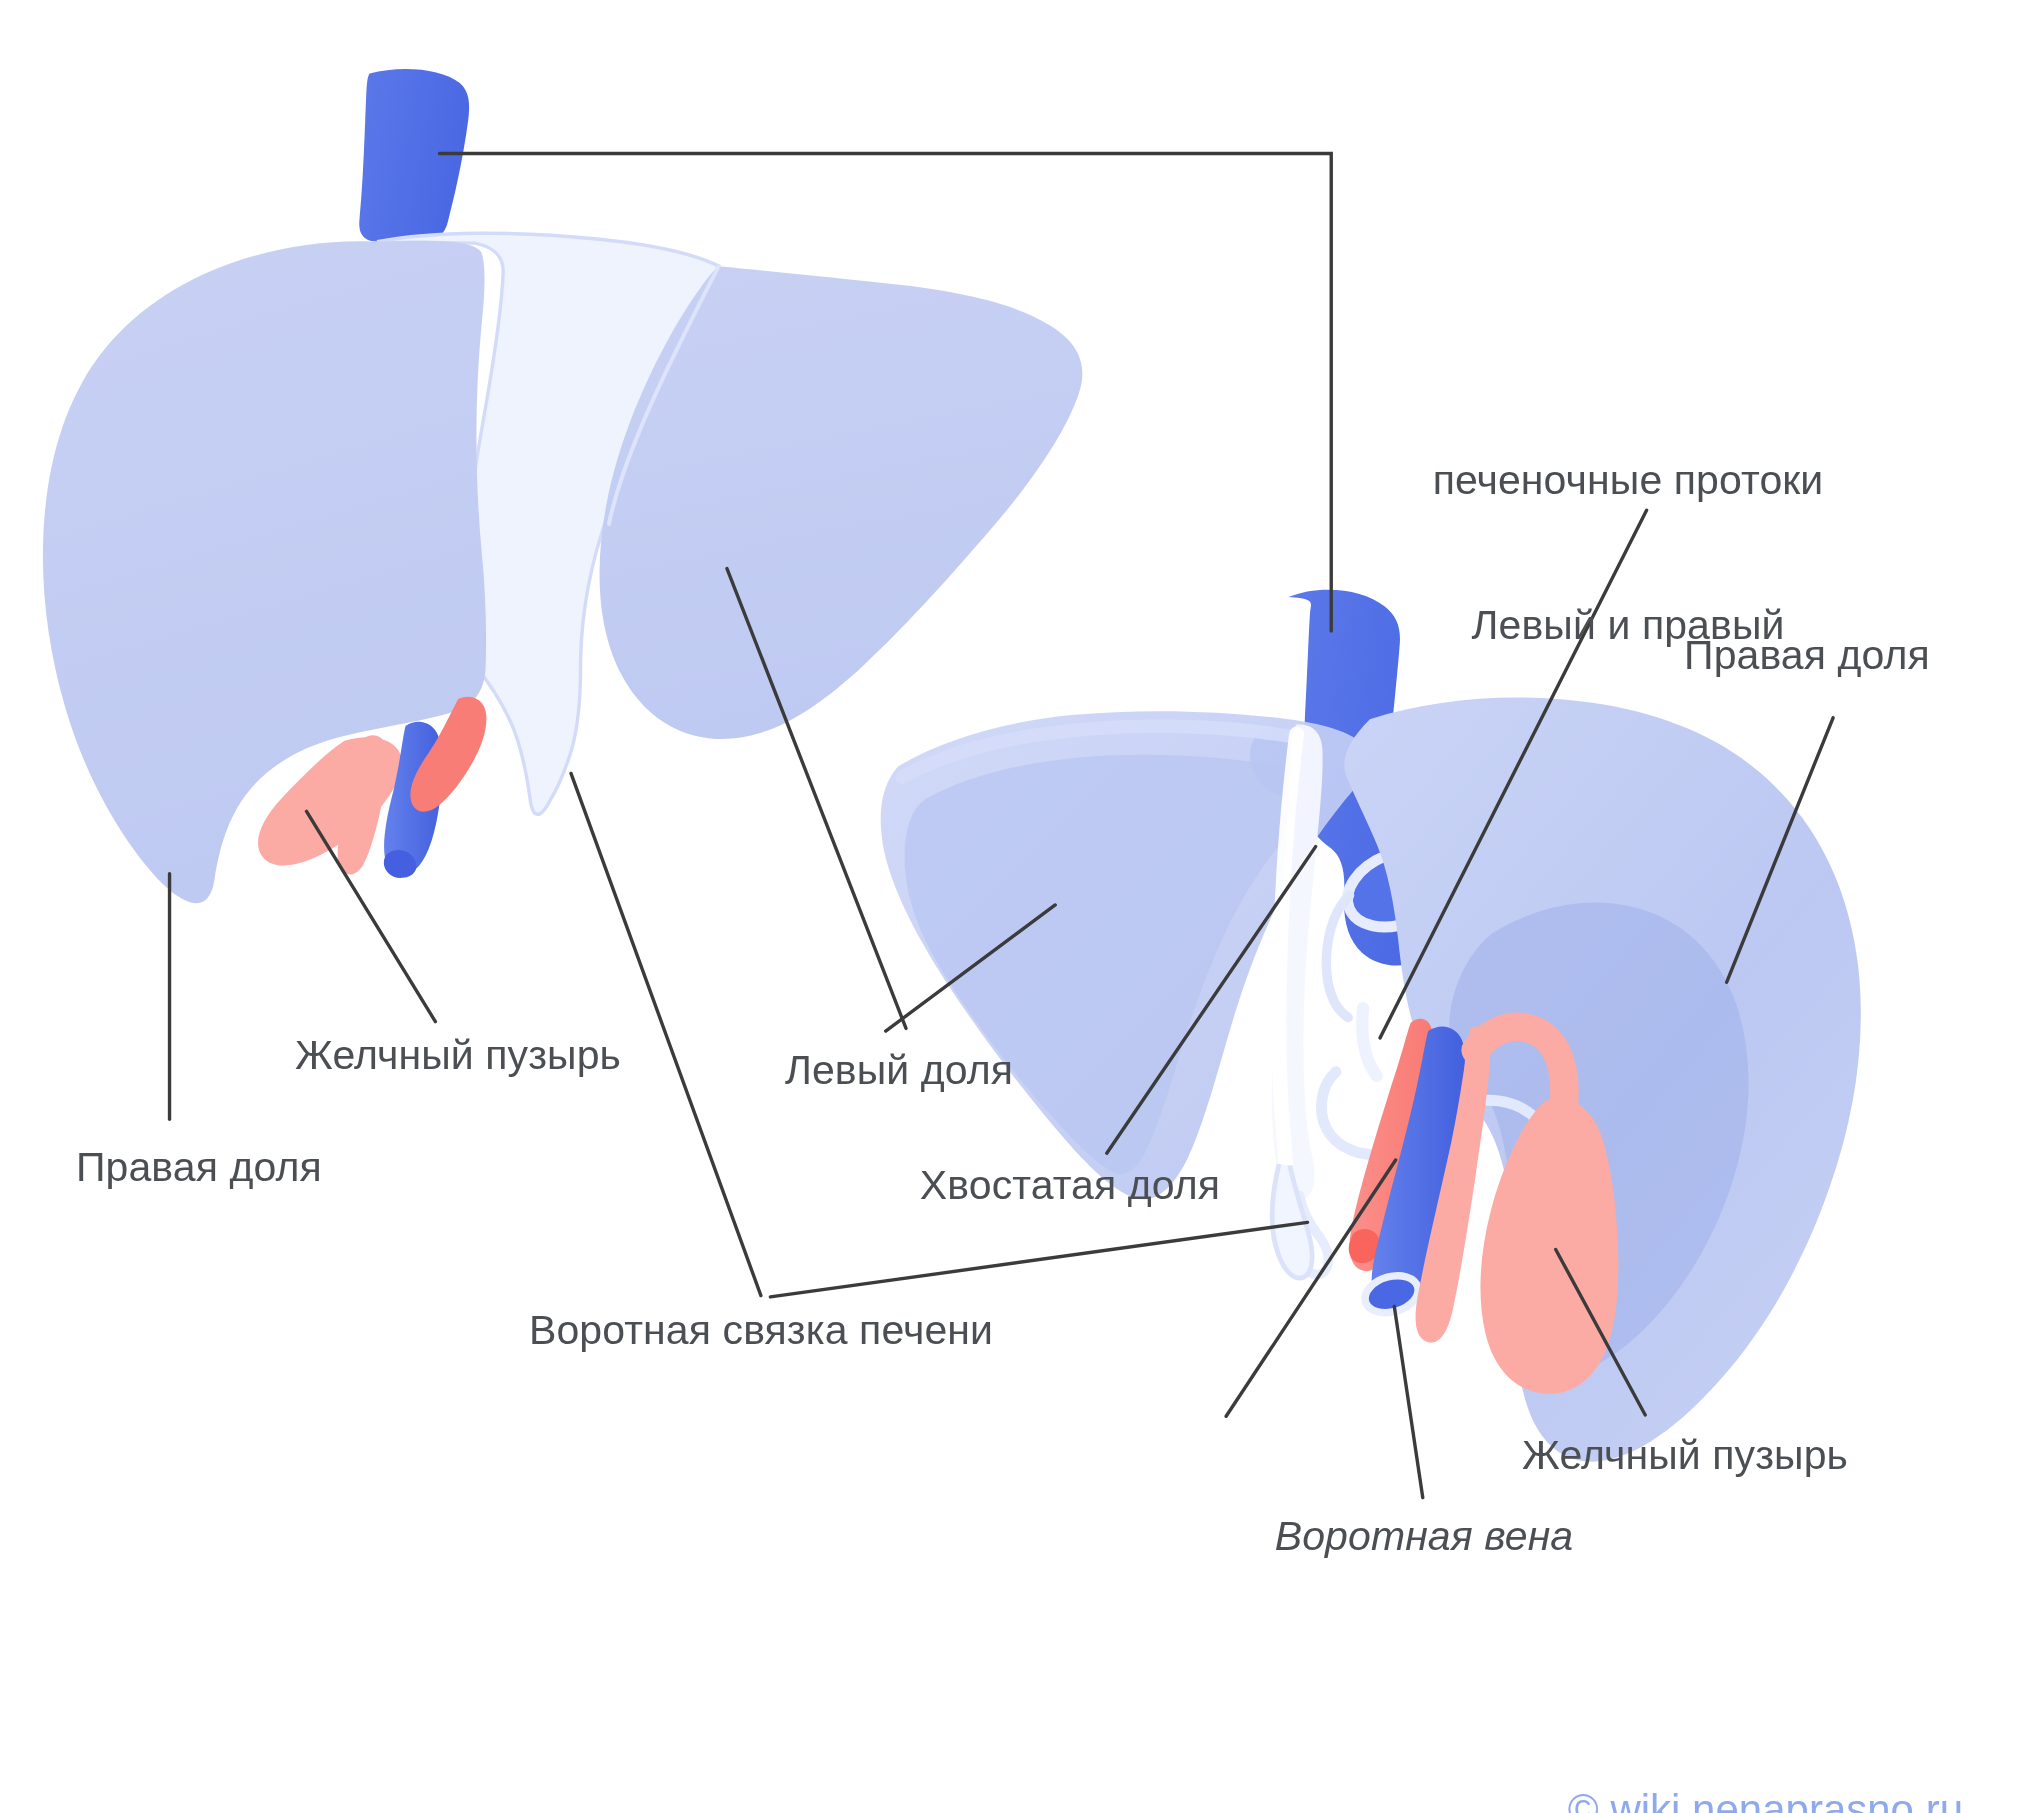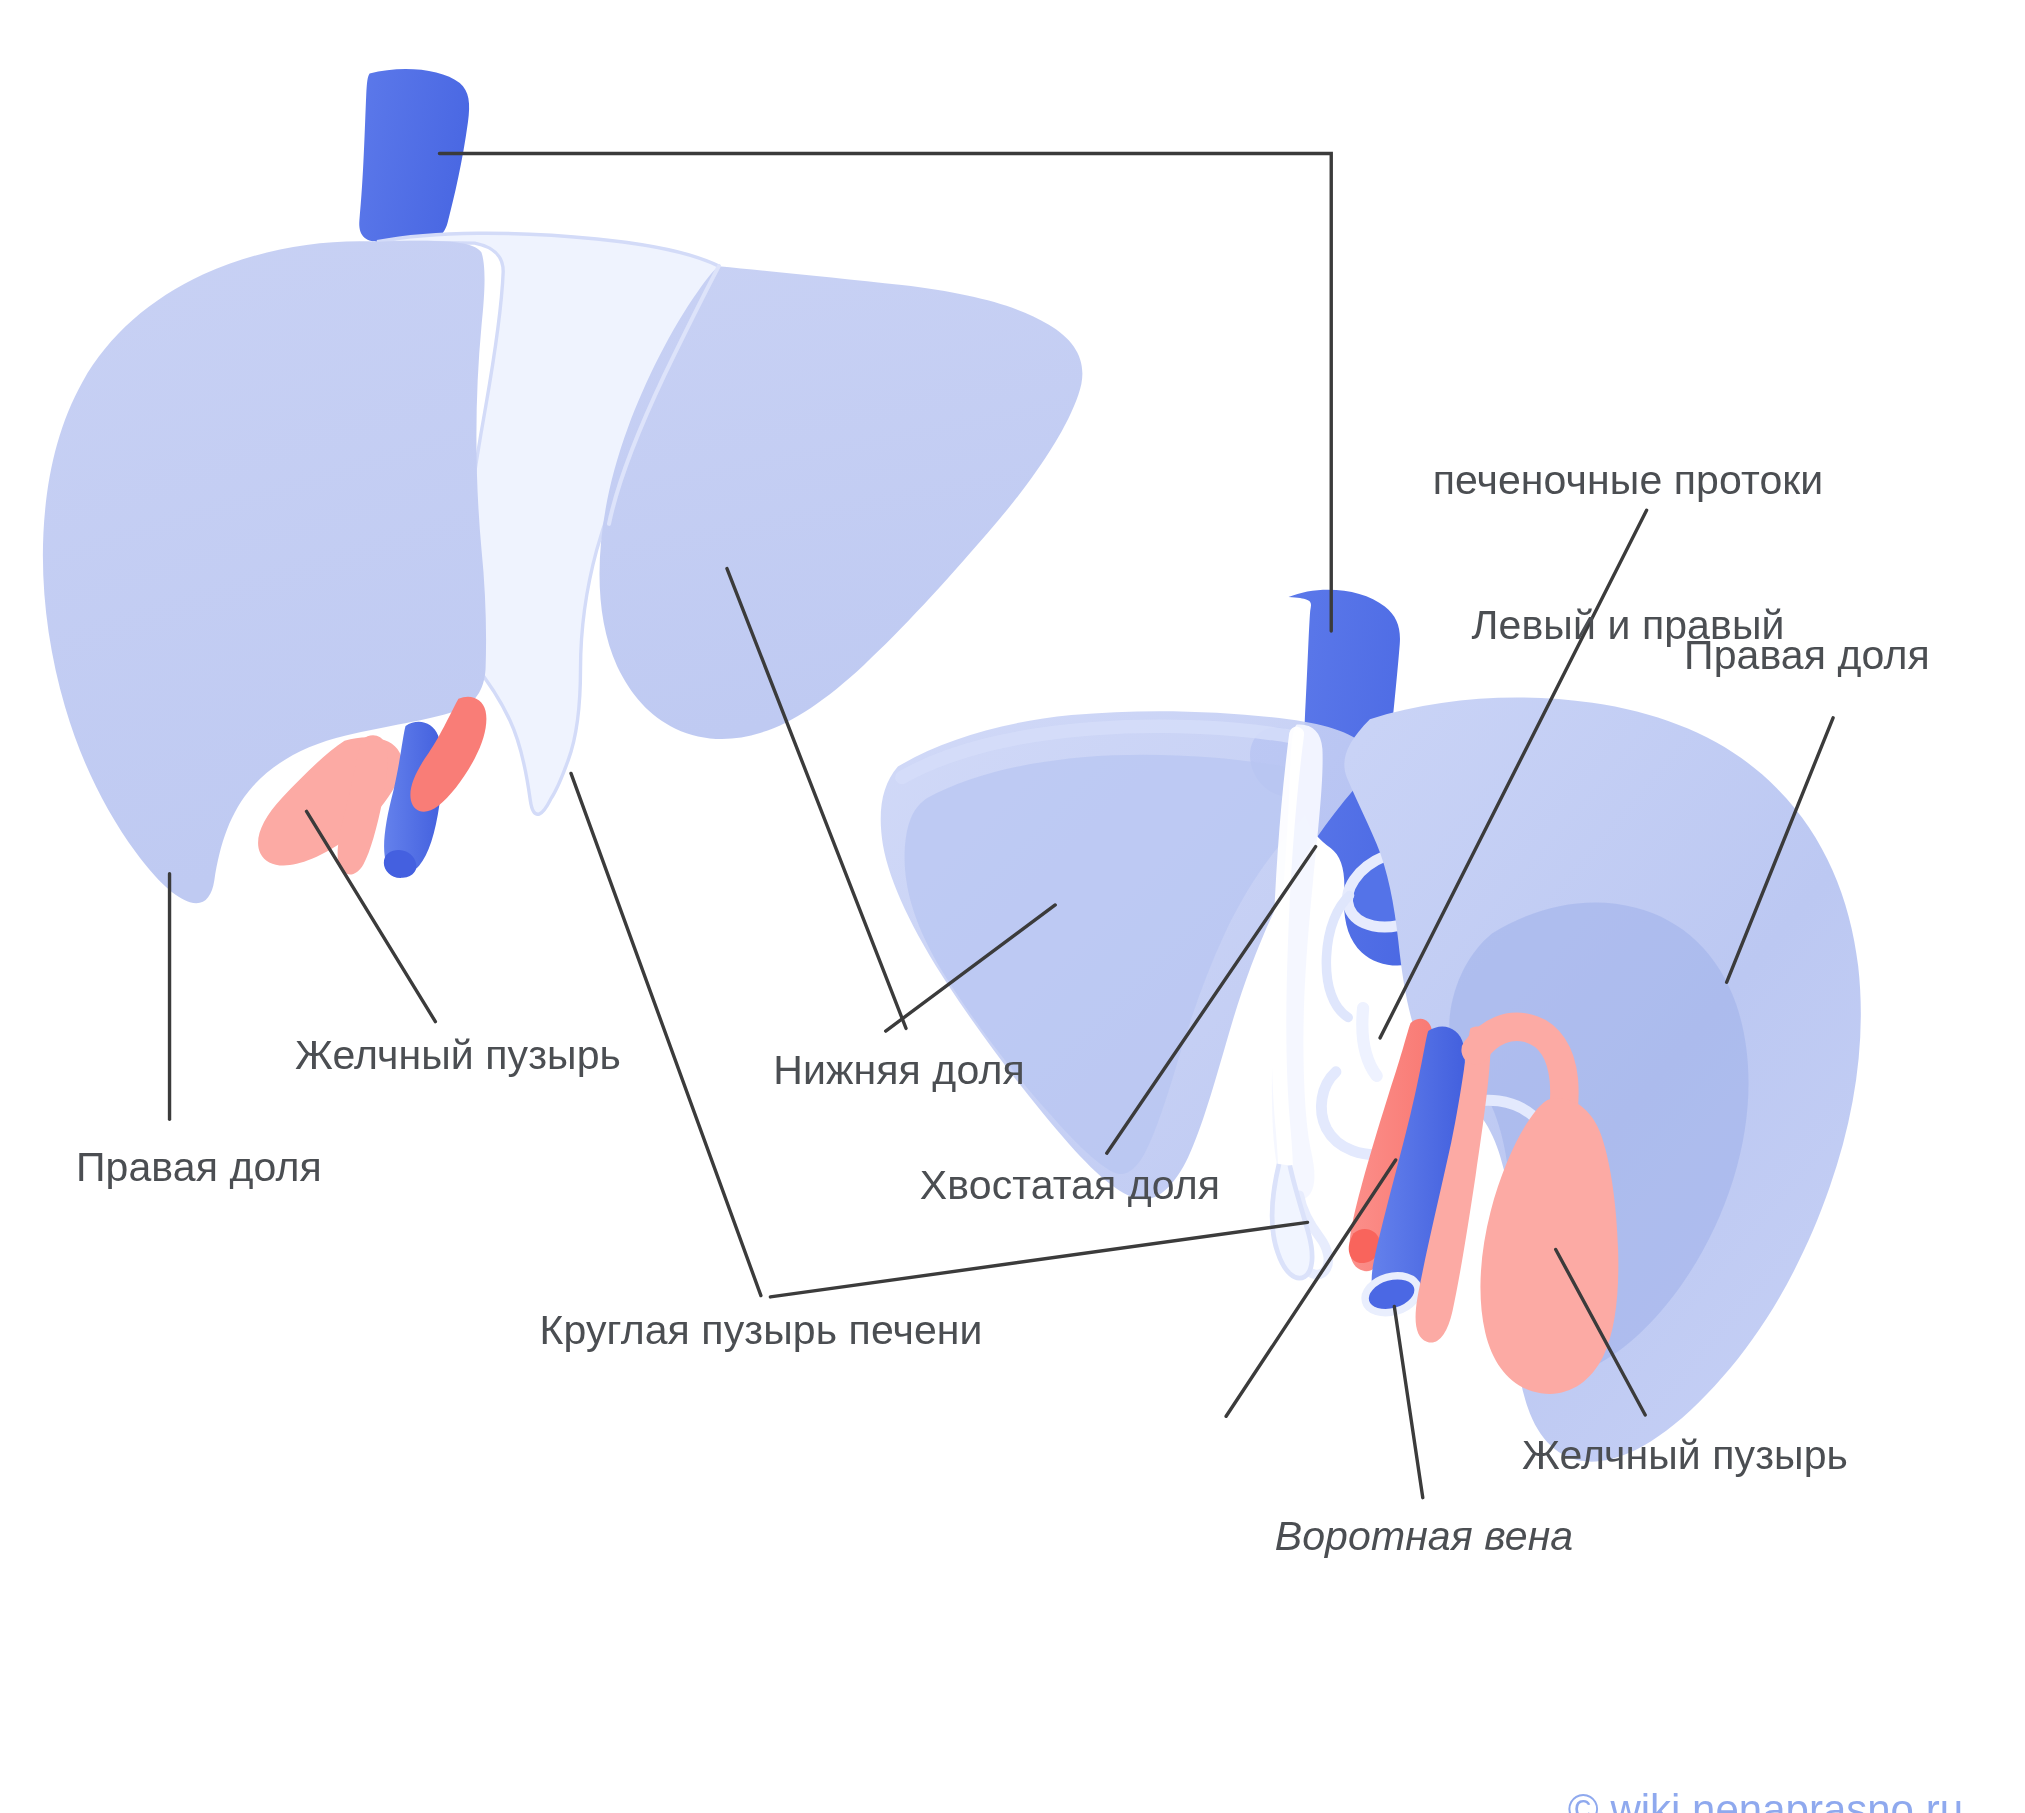--- a/index.html
+++ b/index.html
@@ -358,27 +358,27 @@
 
   <div class="lbl c" style="left:1628px; top:359px;">
     <div>печеночные протоки</div>
     <div>Левый и правый</div>
   </div>
 
   <div class="lbl c" style="left:1807px; top:631px;">Правая доля</div>
 
   <div class="lbl c" style="left:458px; top:1031px;">Желчный пузырь</div>
 
-  <div class="lbl c" style="left:899px; top:1046px;">Нижняя доля</div>
+  <div class="lbl c" style="left:899px; top:1046px;">Левый доля</div>
 
   <div class="lbl l" style="left:76px; top:1143px;">Правая доля</div>
 
   <div class="lbl c" style="left:1070px; top:1161px;">Хвостатая доля</div>
 
-  <div class="lbl c" style="left:761px; top:1306px;">Круглая пузырь печени</div>
+  <div class="lbl c" style="left:761px; top:1306px;">Воротная связка печени</div>
 
 
   <div class="lbl c" style="left:1685px; top:1431px;">Желчный пузырь</div>
 
   <div class="lbl c" style="left:1424px; top:1512px;font-style:italic;">Воротная вена</div>
 
   <div class="wm" style="right:62px; top:1674px;">
     <div>© wiki.nenaprasno.ru</div>
     
   </div>

